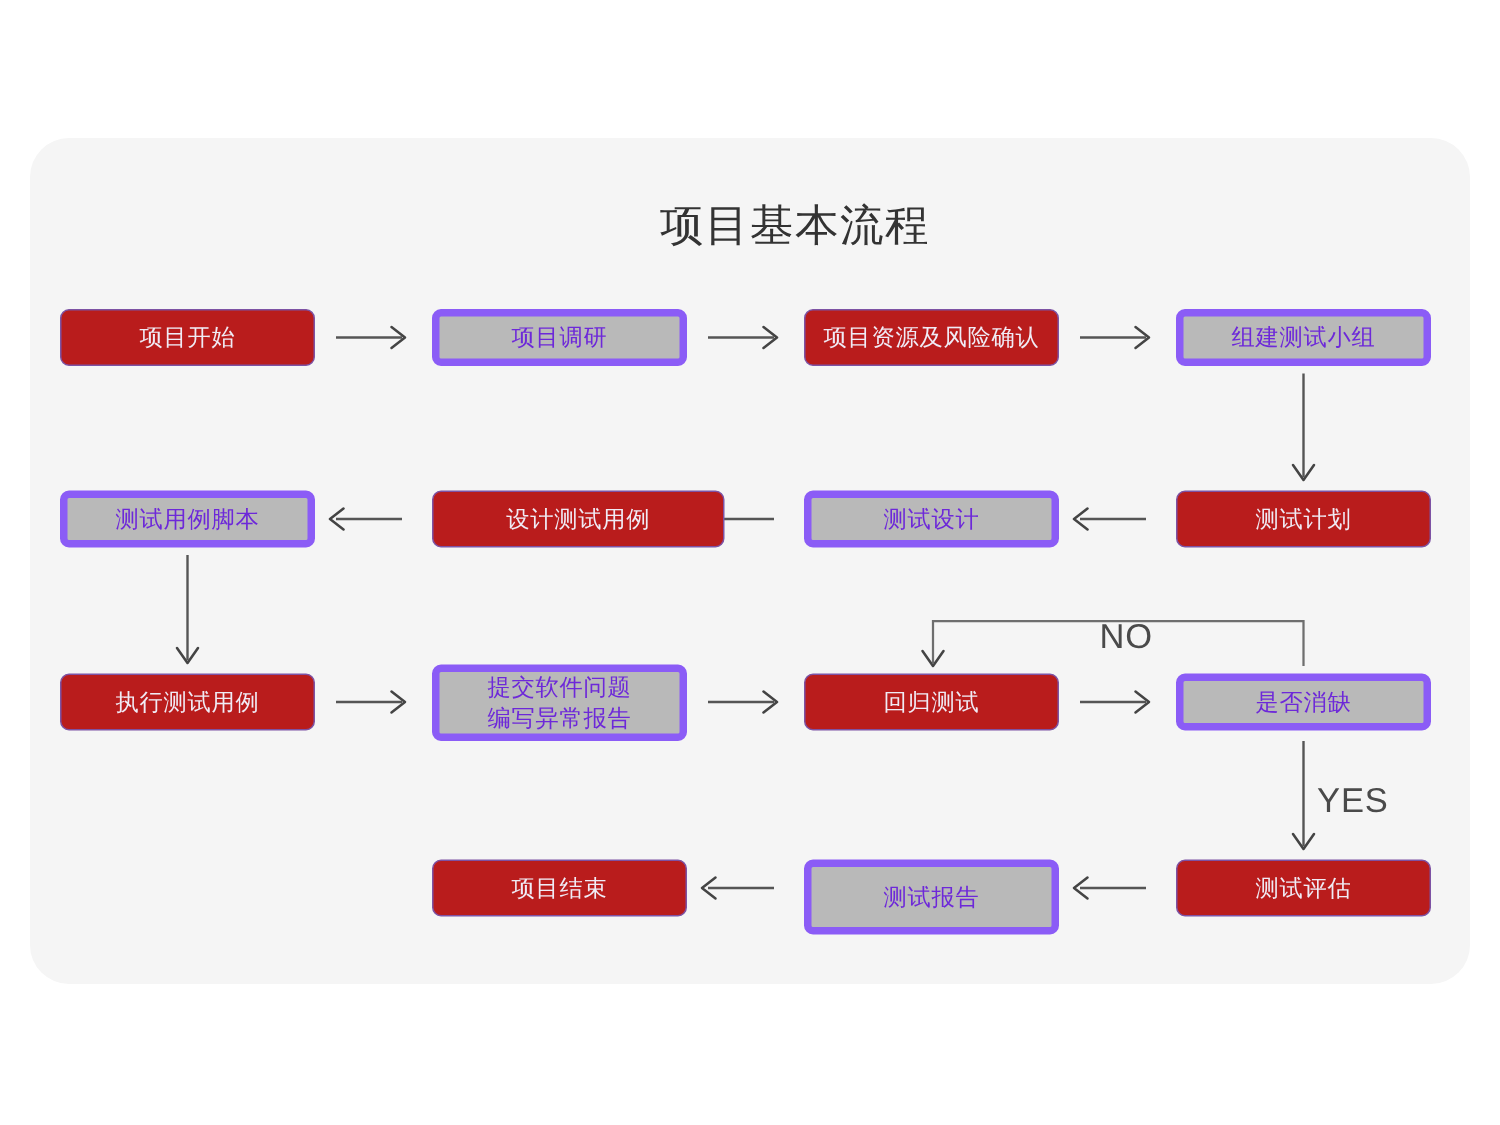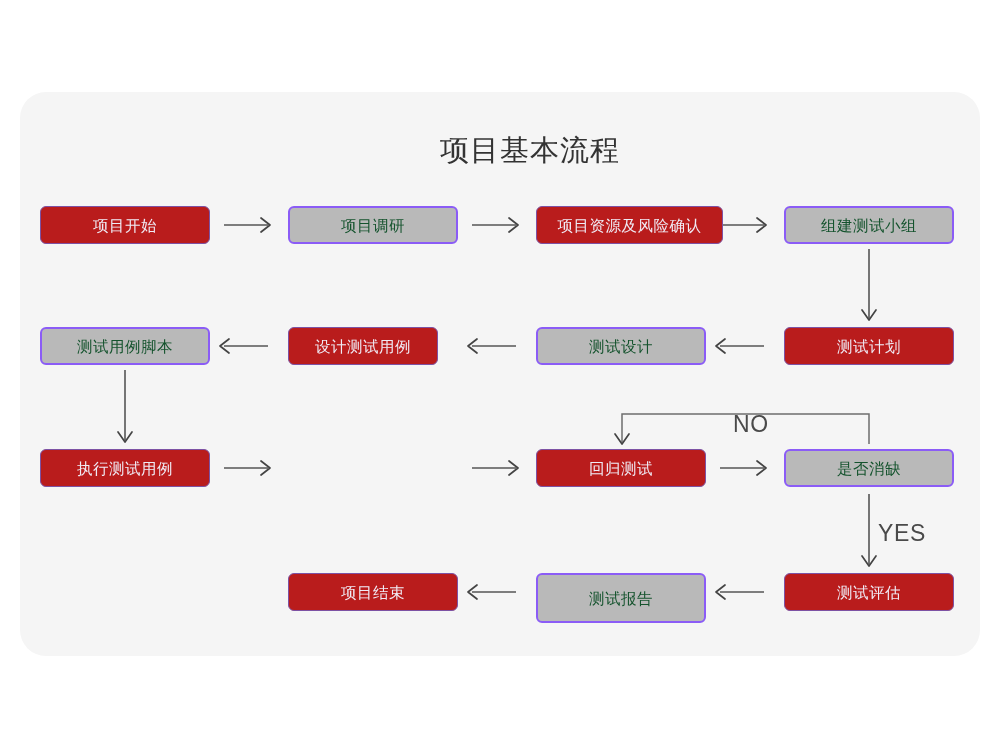--- a/index.html
+++ b/index.html
@@ -53,22 +53,22 @@
     white-space: pre-line;
     user-select: none;
   }
   .node.purple {
     background: #b91c1c;
     border: 1px solid #7d52a4;
     color: #f0ebf5;
   }
   .node.gray {
     background: #b9b9b9;
-    border: 2px solid #8b5cf6;
-    color: #14532d;
+    border: 5px solid #8b5cf6;
+    color: #6d28d9;
   }
   svg.wires {
     position: absolute;
     left: 0;
     top: 0;
     width: 1000px;
     height: 750px;
     pointer-events: none;
   }
   .wire {
@@ -174,29 +174,31 @@
       <line class="wire" x1="516" y1="592" x2="472" y2="592"></line>
       <polyline class="wire-head" points="477,585 468,592 477,599"></polyline>
     </g>
   </svg>
 
   <div class="edge-label" style="left:733px; top:411px;">NO</div>
   <div class="edge-label" style="left:878px; top:520px;">YES</div>
 
   <div class="node purple" style="left:40px;  top:206px; width:170px; height:38px;">项目开始</div>
   <div class="node gray" style="left:288px; top:206px; width:170px; height:38px;">项目调研</div>
-  <div class="node purple" style="left:536px; top:206px; width:187px; height:38px;">项目资源及风险确认</div>
+  <div class="node purple" style="left:536px; top:206px; width:170px; height:38px;">项目资源及风险确认</div>
   <div class="node gray" style="left:784px; top:206px; width:170px; height:38px;">组建测试小组</div>
 
   <div class="node gray" style="left:40px;  top:327px; width:170px; height:38px;">测试用例脚本</div>
-  <div class="node purple" style="left:288px; top:327px; width:150px; height:38px;">设计测试用例</div>
+  <div class="node purple" style="left:288px; top:327px; width:195px; height:38px;">设计测试用例</div>
   <div class="node gray" style="left:536px; top:327px; width:170px; height:38px;">测试设计</div>
   <div class="node purple" style="left:784px; top:327px; width:170px; height:38px;">测试计划</div>
 
   <div class="node purple" style="left:40px;  top:449px; width:170px; height:38px;">执行测试用例</div>
+  <div class="node gray" style="left:288px; top:443px; width:170px; height:51px;">提交软件问题
+编写异常报告</div>
   <div class="node purple" style="left:536px; top:449px; width:170px; height:38px;">回归测试</div>
   <div class="node gray" style="left:784px; top:449px; width:170px; height:38px;">是否消缺</div>
 
   <div class="node purple" style="left:288px; top:573px; width:170px; height:38px;">项目结束</div>
   <div class="node gray" style="left:536px; top:573px; width:170px; height:50px;">测试报告</div>
   <div class="node purple" style="left:784px; top:573px; width:170px; height:38px;">测试评估</div>
 
 </div>
 
 </body></html>

